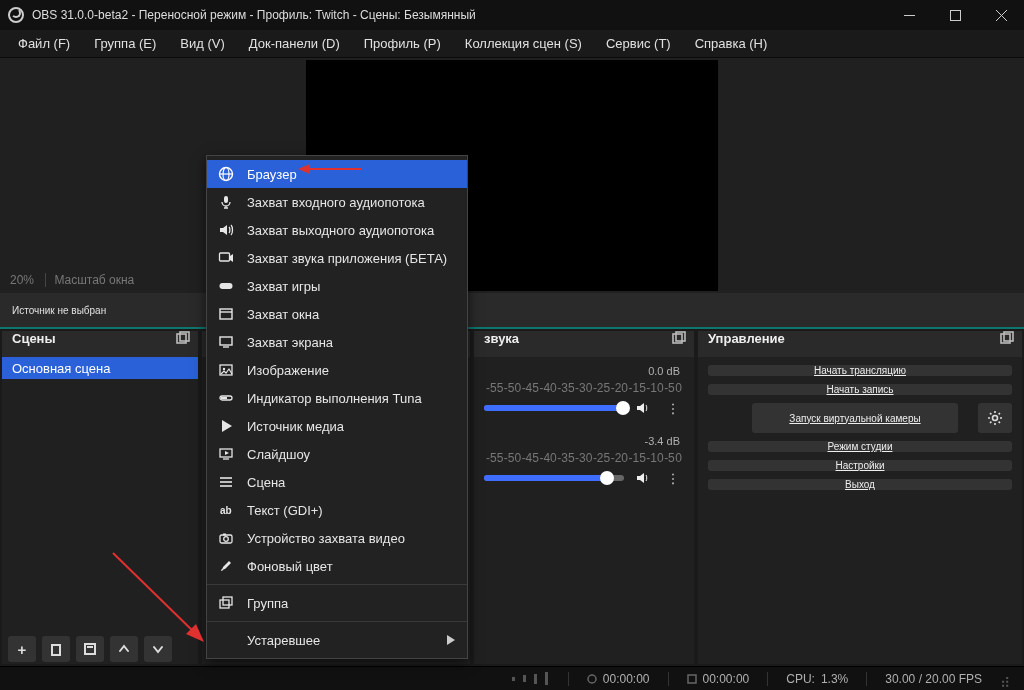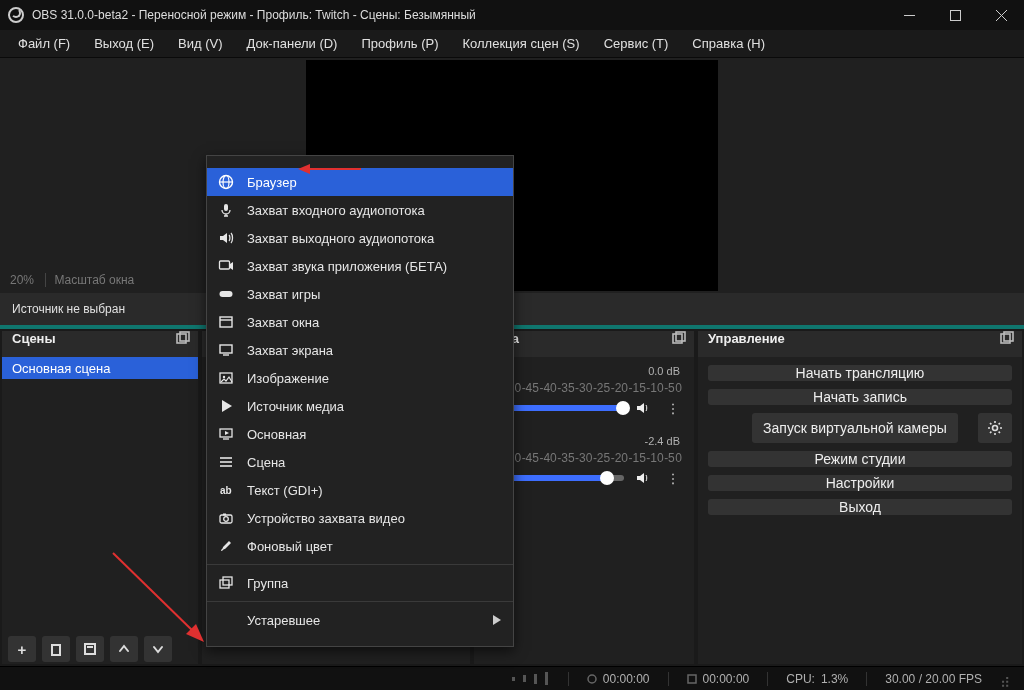--- a/index.html
+++ b/index.html
@@ -41,21 +41,21 @@
   .menubar .mitem { padding:4px 10px; color:var(--fg); font-size:13px; white-space:nowrap;}
 
   
   .previewRow { height:235px; background:var(--bg-panel); display:flex; position:relative;}
   .previewArea { flex:1; display:flex; align-items:center; justify-content:center;}
   .previewCanvas { width:412px; height:231px; background:var(--preview-black); }
   .previewInfo { position:absolute; left:10px; bottom:6px; color:var(--fg-dimmer); font-size:12px;}
   .previewInfo span+span::before{content:"";border-left:1px solid #444;margin:0 8px;}
 
   
-  .nosrc { height:36px; background:var(--bg-panel-head); color:var(--fg); display:flex; align-items:center; padding:0 12px; font-size:12px; border-bottom:4px solid #0f766e;}
+  .nosrc { height:36px; background:var(--bg-panel-head); color:var(--fg); display:flex; align-items:center; padding:0 12px; font-size:10px; border-bottom:2px solid #0f766e;}
 
   
   .docks { flex:1; display:flex; gap:4px; padding:2px; min-height:0;}
   .dock { background:var(--bg-panel); display:flex; flex-direction:column; position:relative;}
   .dockHead { height:26px; background:var(--bg-panel-head); display:flex; padding:0 6px 0 10px; font-weight:600; font-size:13px; color:#eee;}
   .dockHead .pop { margin-left:auto; width:16px;height:16px; }
   .dockHead .pop svg{width:14px;height:14px;stroke:#bbb;fill:none;stroke-width:1.6;}
   .dockBody { flex:1; overflow:hidden; }
 
   
@@ -80,33 +80,33 @@
   .trackRow{display:flex;align-items:center;gap:8px;margin-top:2px;}
   .slider { flex:1; height:6px; background:var(--vol-track); border-radius:3px; position:relative;}
   .slider .fill{position:absolute;left:0;top:0;bottom:0;background:var(--vol-blue);border-radius:3px;}
   .slider .thumb{position:absolute;top:50%;transform:translate(-50%,-50%);width:14px;height:14px;border-radius:50%;background:#fff;}
   .mutebtn,.dotsbtn{width:22px;height:22px;display:flex;align-items:center;justify-content:center;color:#ddd;}
 
   
   .controlsDock { width:324px; }
   .ctrlBody { padding:8px 10px; display:flex; flex-direction:column; gap:8px;}
   .ctrlRow{display:flex;gap:20px;padding-left:44px;}
-  .ctrlBtn { flex:1; height:30px; background:var(--bg-btn); border-radius:3px; display:flex; align-items:center; justify-content:center; font-size:14px; color:#eee;}
+  .ctrlBtn { flex:1; height:30px; background:var(--bg-btn); border-radius:3px; display:flex; align-items:center; justify-content:center; font-size:10px; color:#eee;text-decoration:underline;}
   .gearBtn { width:34px; flex:none;}
 
   
   .status { height:24px; background:var(--bg-darkest); display:flex; align-items:center; justify-content:flex-end; gap:18px; padding:0 10px; font-size:12px; color:var(--fg-dim); border-top:1px solid #000;}
   .status .cell{display:flex;align-items:center;gap:6px;}
   .status .sep{width:1px;height:14px;background:#333;}
   .status .bars span{display:inline-block;width:3px;margin-right:2px;background:#555;vertical-align:bottom;}
   .status .grip{width:14px;height:14px;position:relative;}
   .status .grip::before{content:"⣴";color:#555;font-size:14px;line-height:14px;}
 
   
-  .ctxMenu { position:absolute; left:206px; top:155px; width:308px; background:var(--bg-menu); border:1px solid #444; box-shadow:0 4px 12px rgba(0,0,0,.6); padding:12px 0; z-index:50;}
+  .ctxMenu { position:absolute; left:206px; top:155px; width:262px; background:var(--bg-menu); border:1px solid #444; box-shadow:0 4px 12px rgba(0,0,0,.6); padding:4px 0; z-index:50;}
   .ctxItem { height:28px; display:flex; align-items:center; padding:0 12px 0 10px; gap:12px; color:#e6e6e6; font-size:13px;}
   .ctxItem.selected { background:var(--bg-hover-blue); color:#fff;}
   .ctxItem .ico { width:18px; display:flex; align-items:center; justify-content:center;}
   .ctxItem .ico svg{width:16px;height:16px;fill:#eee;}
   .ctxItem.selected .ico svg{fill:#fff;}
   .ctxSep { height:1px; background:#3a3a3a; margin:4px 0;}
   .ctxSub { margin-left:auto; }
   .ctxSub svg{width:8px;height:10px;fill:#ccc;}
 
   
@@ -135,21 +135,21 @@
         <svg viewBox="0 0 11 11">
           <line x1="0" y1="0" x2="11" y2="11"></line>
           <line x1="11" y1="0" x2="0" y2="11"></line>
         </svg>
       </div>
   </div>
 </div>
 
 <div class="menubar">
   <div class="mitem">Файл (F)</div>
-  <div class="mitem">Выход (E)</div>
+  <div class="mitem">Группа (E)</div>
   <div class="mitem">Вид (V)</div>
   <div class="mitem">Док-панели (D)</div>
   <div class="mitem">Профиль (P)</div>
   <div class="mitem">Коллекция сцен (S)</div>
   <div class="mitem">Сервис (T)</div>
   <div class="mitem">Справка (H)</div>
 </div>
 
 <div class="previewRow">
   <div class="previewArea">
@@ -250,21 +250,21 @@
                 <path d="M2 6h3l4-3v10l-4-3H2z" fill="#eee"></path>
                 <path d="M11 5c1 1 1 5 0 6" stroke="#eee" fill="none"></path>
               </svg>
             </div>
           <div class="dotsbtn">⋮</div>
         </div>
       </div>
 
       <div class="chan">
         <div class="chanHead">
-            <span class="chanDb">-2.4 dB</span>
+            <span class="chanDb">-3.4 dB</span>
           </div>
         <div class="ticks">
           <span>-55</span>
             <span>-50</span>
             <span>-45</span>
             <span>-40</span>
             <span>-35</span>
             <span>-30</span>
             <span>-25</span>
             <span>-20</span>
@@ -419,34 +419,43 @@
           <rect x="2" y="3" width="12" height="10" fill="none" stroke="#e6e6e6" stroke-width="1.3"></rect>
           <circle cx="6" cy="7" r="1.2" fill="#e6e6e6"></circle>
           <path d="M3 12l3-3 2 2 3-4 3 5" fill="none" stroke="#e6e6e6" stroke-width="1.2"></path>
         </svg>
       </span>
       <span>Изображение</span>
     </div>
     <div class="ctxItem">
       <span class="ico" style="color: rgb(230, 230, 230);">
         <svg viewBox="0 0 16 16">
+          <rect x="2" y="6" width="12" height="4" rx="2" fill="none" stroke="#e6e6e6" stroke-width="1.3"></rect>
+          <rect x="3" y="7" width="6" height="2" fill="#e6e6e6"></rect>
+        </svg>
+      </span>
+      <span>Индикатор выполнения Tuna</span>
+    </div>
+    <div class="ctxItem">
+      <span class="ico" style="color: rgb(230, 230, 230);">
+        <svg viewBox="0 0 16 16">
           <polygon points="4,2 14,8 4,14" fill="#e6e6e6"></polygon>
         </svg>
       </span>
       <span>Источник медиа</span>
     </div>
     <div class="ctxItem">
       <span class="ico" style="color: rgb(230, 230, 230);">
         <svg viewBox="0 0 16 16">
           <rect x="2" y="3" width="12" height="8" fill="none" stroke="#e6e6e6" stroke-width="1.3"></rect>
           <polygon points="7,5 11,7 7,9" fill="#e6e6e6"></polygon>
           <line x1="5" y1="13" x2="11" y2="13" stroke="#e6e6e6" stroke-width="1.3"></line>
         </svg>
       </span>
-      <span>Основная</span>
+      <span>Слайдшоу</span>
     </div>
     <div class="ctxItem">
       <span class="ico" style="color: rgb(230, 230, 230);">
         <svg viewBox="0 0 16 16">
           <line x1="2" y1="4" x2="14" y2="4" stroke="#e6e6e6" stroke-width="1.6"></line>
           <line x1="2" y1="8" x2="14" y2="8" stroke="#e6e6e6" stroke-width="1.6"></line>
           <line x1="2" y1="12" x2="14" y2="12" stroke="#e6e6e6" stroke-width="1.6"></line>
         </svg>
       </span>
       <span>Сцена</span>

